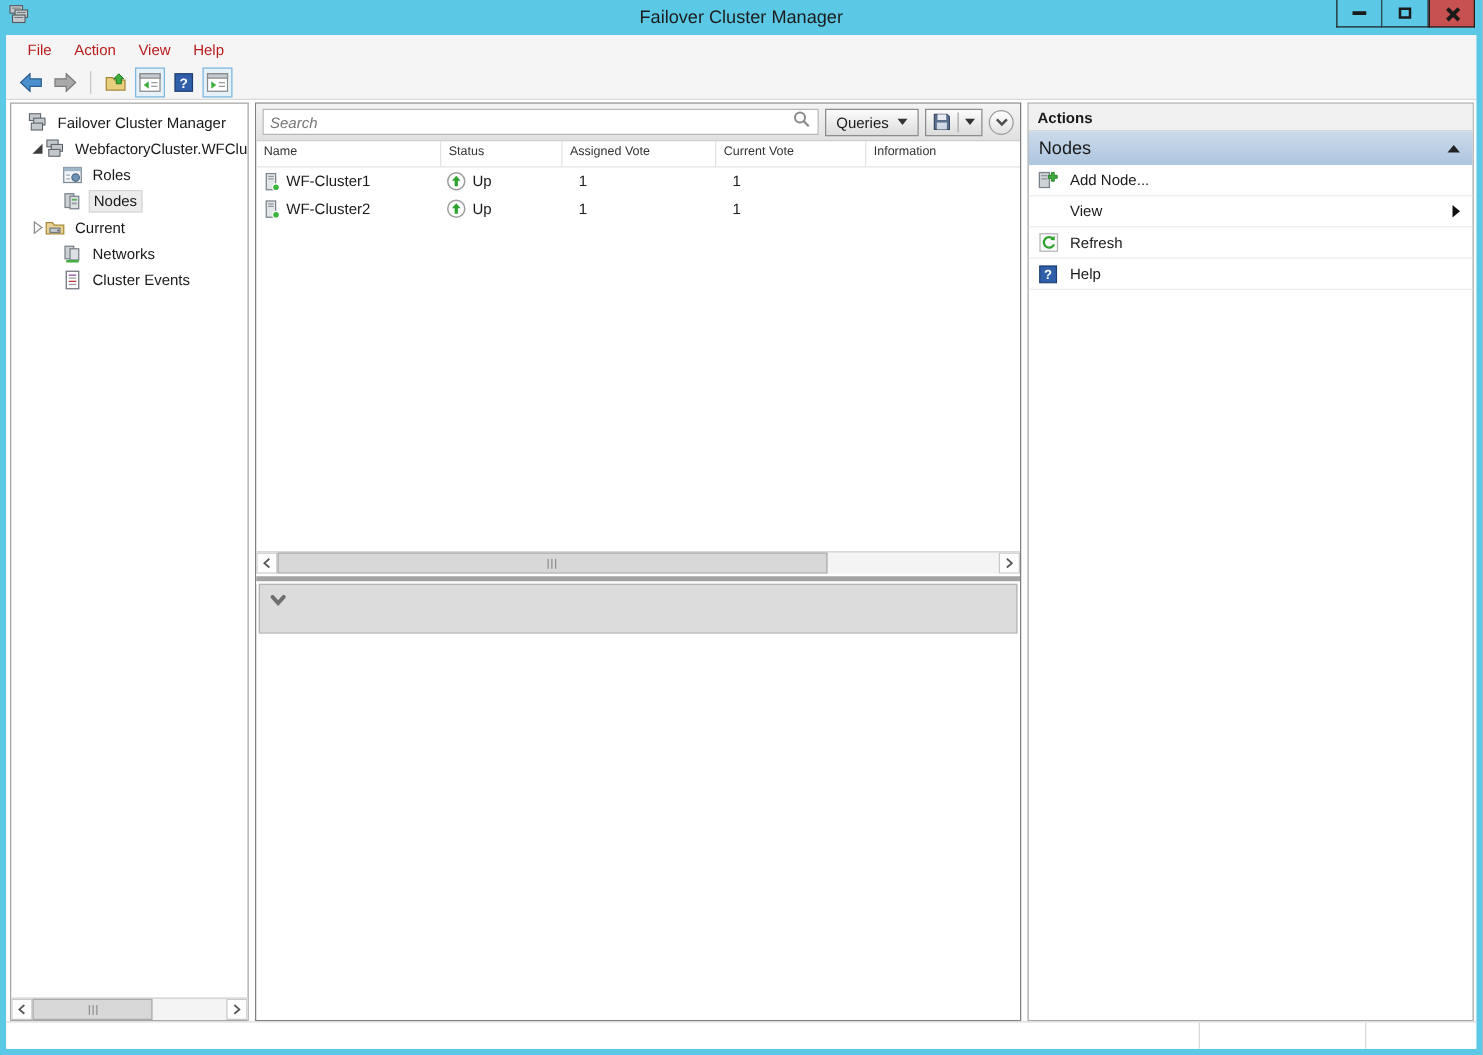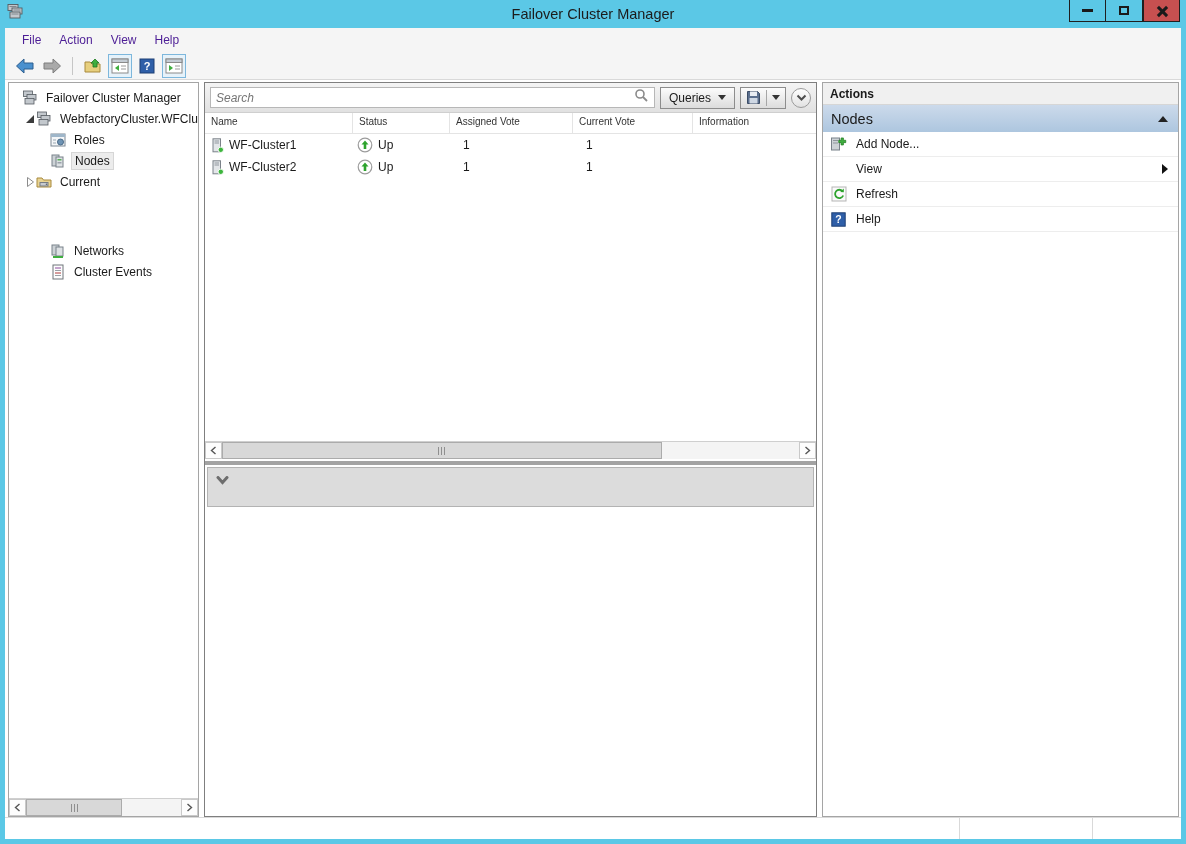--- a/index.html
+++ b/index.html
@@ -19,21 +19,21 @@
   .glyph-max { width:10px; height:9px; border:2px solid #1a1a1a; background:transparent; }
   .glyph-close { position:relative; width:12px; height:12px; }
   .glyph-close::before,.glyph-close::after { content:""; position:absolute; left:5px; top:0; width:3px; height:13px; background:#1a1a1a; }
   .glyph-close::before { transform:rotate(45deg); }
   .glyph-close::after { transform:rotate(-45deg); }
 
   
   .wbody { margin:0 5px; height:811px; background:#fff; display:flex; flex-direction:column; }
 
   .menubar { height:24px; background:#f5f5f5; display:flex; align-items:center; padding-left:8px; }
-  .menu-item { padding:3px 9px; font-size:12px; color:#4c1d95; }
+  .menu-item { padding:3px 9px; font-size:12px; color:#b91c1c; }
 
   .toolbar { height:28px; background:#f5f5f5; border-bottom:1px solid #d9d9d9; display:flex; align-items:center; padding-left:8px; gap:3px; }
   .tbtn { width:24px; height:24px; display:flex; align-items:center; justify-content:center; }
   .tbtn.toggled { border:1px solid #7db7dc; background:#e6f2fa; }
   .tsep { width:1px; height:18px; background:#c6c6c6; margin:0 5px; }
 
   
   .main { flex:1; display:flex; gap:5px; padding:2px 2px 0 3px; background:#fff; min-height:0; }
 
   
@@ -255,21 +255,21 @@
             <span class="ticon">
               <svg width="16" height="16" viewBox="0 0 16 16">
                   <path d="M1 4 L6 4 L7.5 6 L15 6 L15 13 L1 13 Z" fill="#e9d493" stroke="#a8893c"></path>
                   <rect x="4" y="8.5" width="8" height="3.5" fill="#c7cbd0" stroke="#767d85"></rect>
                   <circle cx="10.5" cy="10.3" r="0.8" fill="#5a5f66"></circle>
                 </svg>
             </span>
             <span class="tlabel">Current</span>
           </div>
 
-          <div class="tree-row" style="padding-left:28px;margin-top:48px;">
+          <div class="tree-row" style="padding-left:28px;">
             <span class="tw"></span>
             <span class="ticon">
               <svg width="16" height="16" viewBox="0 0 16 16">
                   <rect x="2" y="2" width="7" height="10" fill="#cdd2d6" stroke="#79818a"></rect>
                   <rect x="6" y="4" width="7" height="9" fill="#dde1e4" stroke="#79818a"></rect>
                   <rect x="3" y="13" width="10" height="2" fill="#3fae3f"></rect>
                 </svg>
             </span>
             <span class="tlabel">Networks</span>
           </div>

